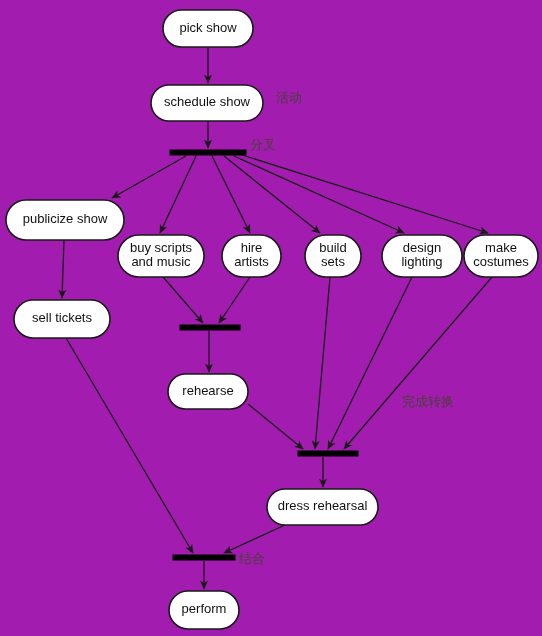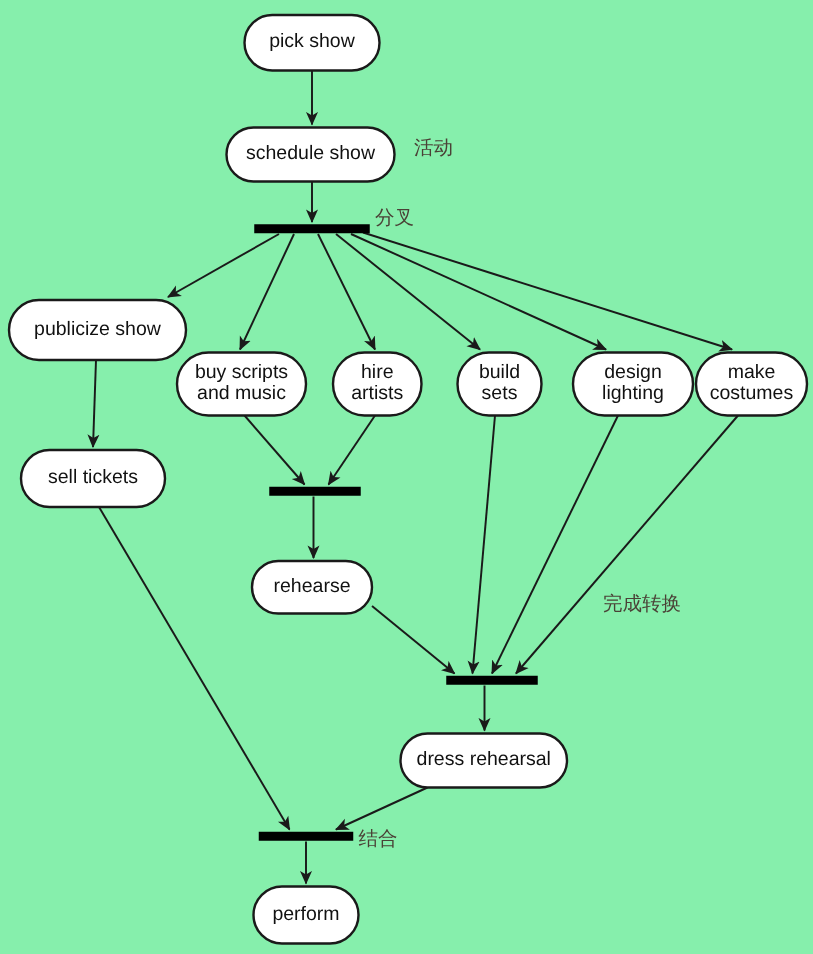--- a/index.html
+++ b/index.html
@@ -4,21 +4,21 @@
 <style>
   html, body {
     margin: 0;
     padding: 0;
     background: #ffffff;
   }
   #diagram-root {
     position: relative;
     width: 542px;
     height: 636px;
-    background: #86efac;
+    background: #a21caf;
     font-family: "Liberation Sans", "DejaVu Sans", sans-serif;
     overflow: hidden;
   }
   svg#activity-diagram {
     display: block;
     width: 542px;
     height: 636px;
   }
   .node-shape {
     fill: #ffffff;

